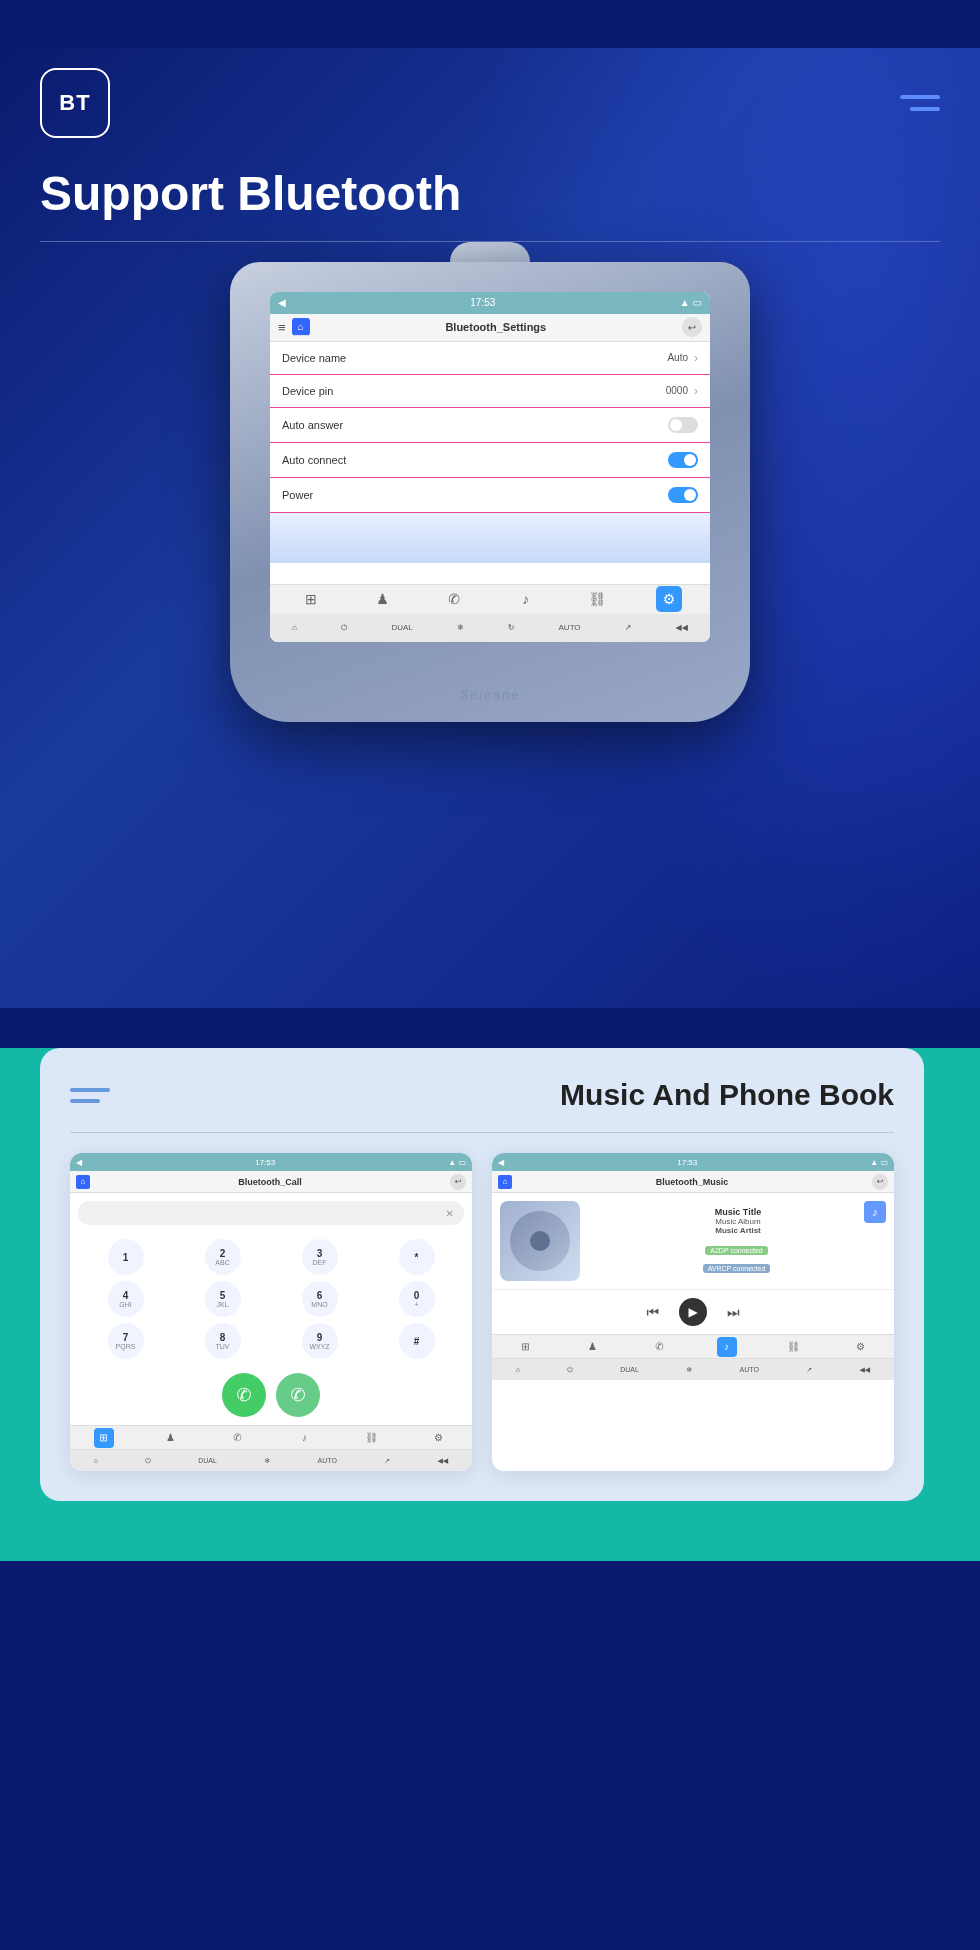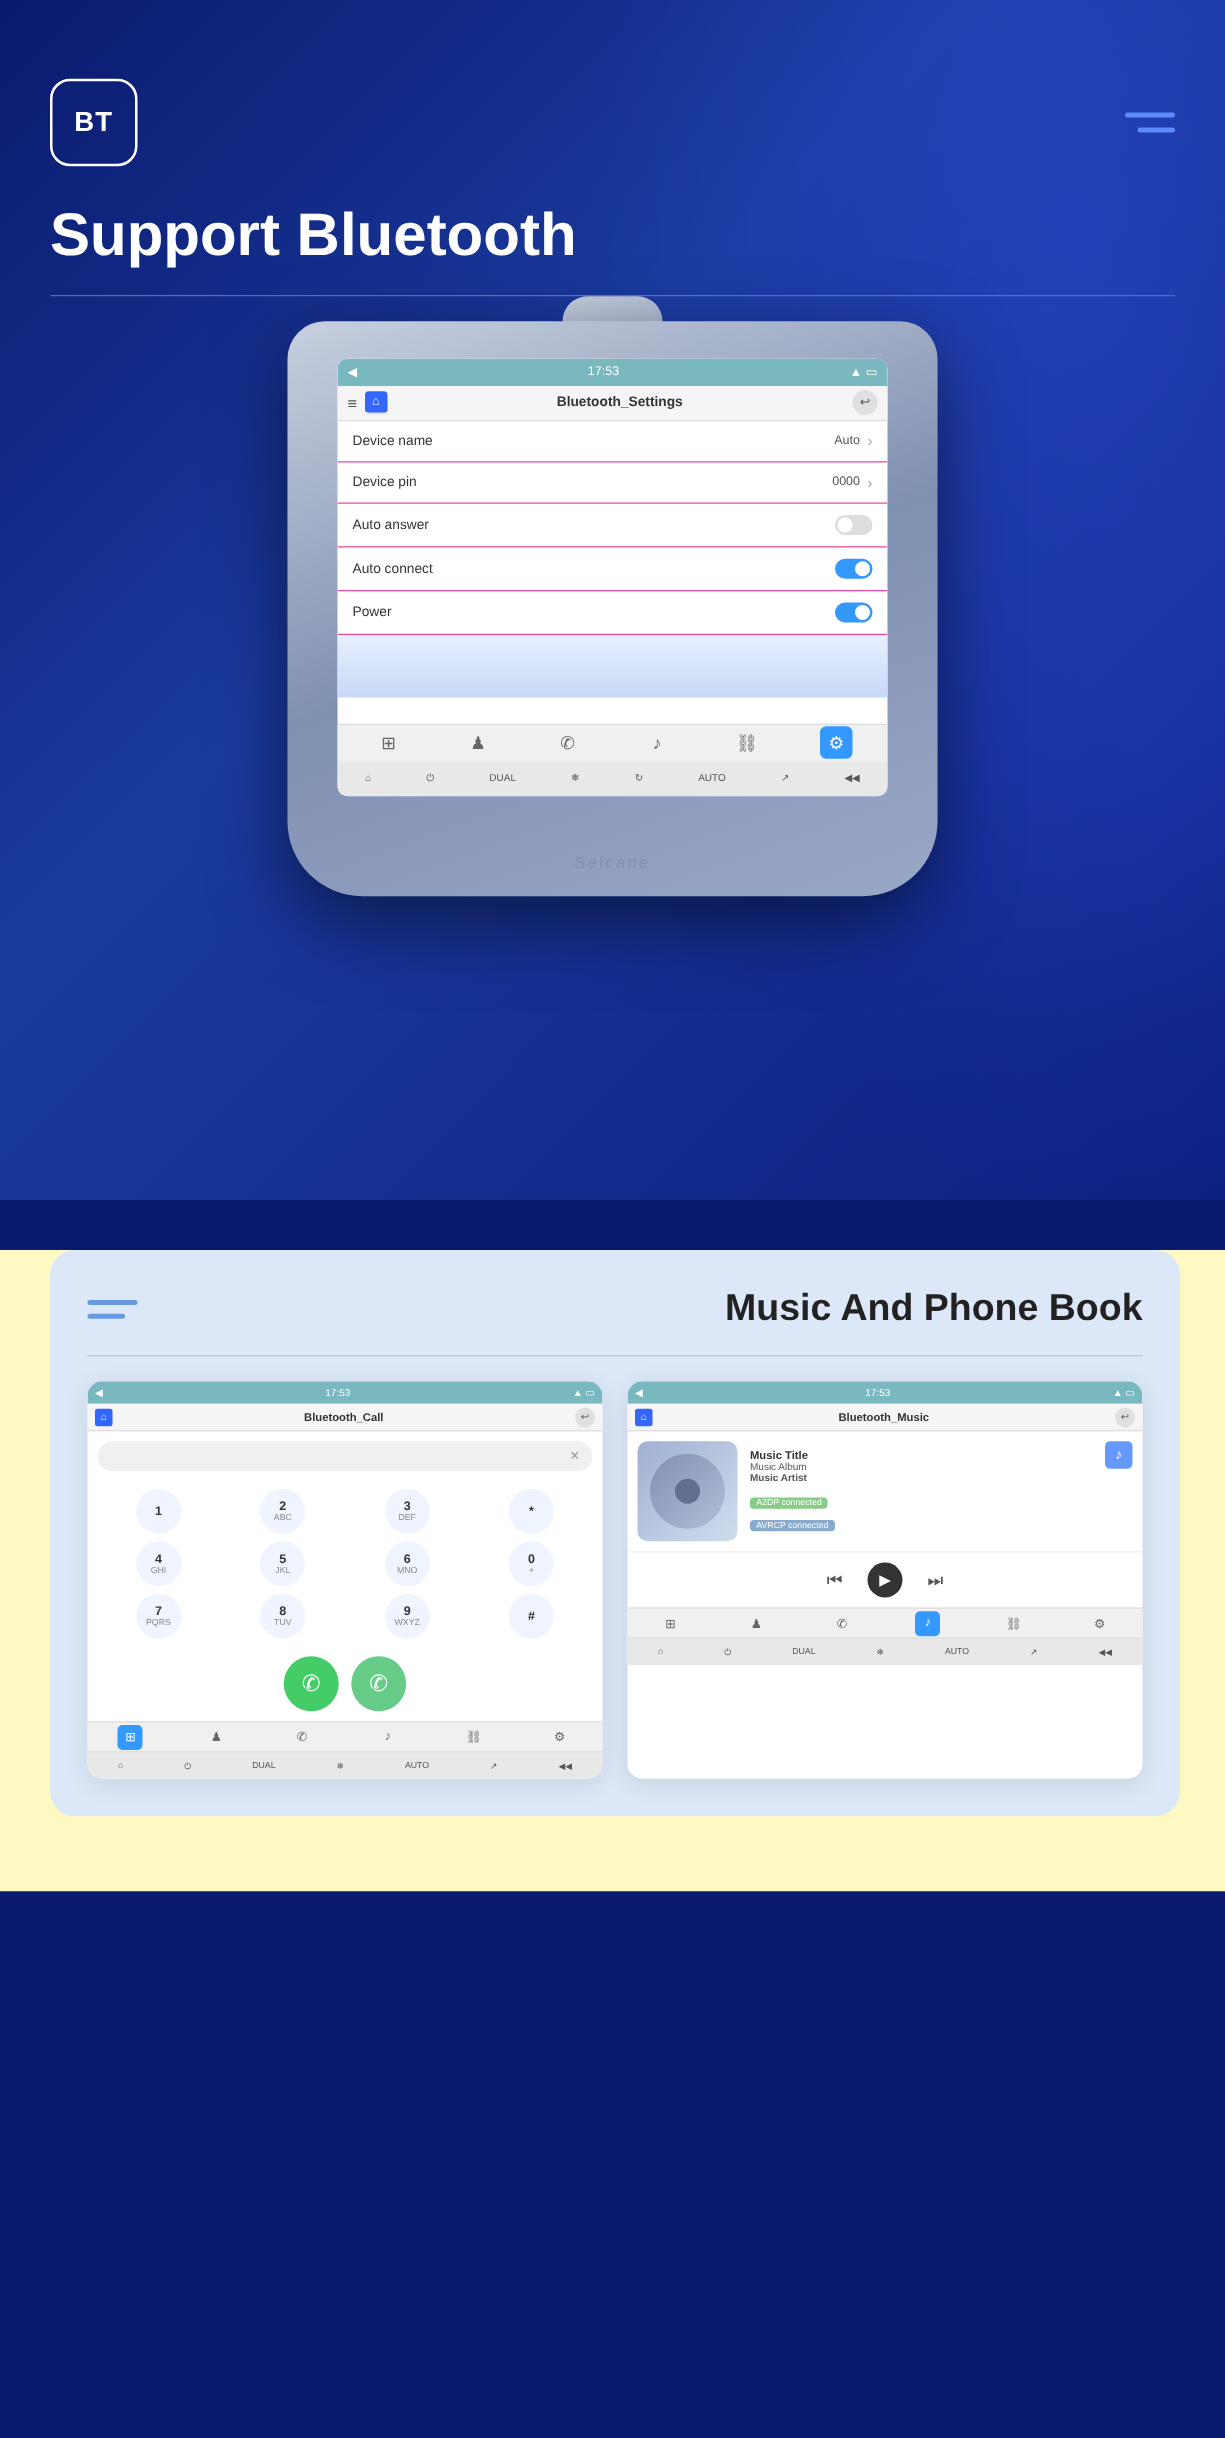--- a/index.html
+++ b/index.html
@@ -8,23 +8,24 @@
       min-height: 1950px;
       font-family: -apple-system, BlinkMacSystemFont, 'Segoe UI', sans-serif;
       background: #0a1a6e;
       overflow-x: hidden;
     }
 
     
     .top-section {
       position: relative;
       background: linear-gradient(135deg, #0a1a6e 0%, #1a3a9e 40%, #0d2080 100%);
-      padding: 63px 40px 0 40px;
+      padding: 20px 40px 0 40px;
       overflow: hidden;
       min-height: 960px;
+      margin-top: 48px;
     }
     .bg-curves {
       position: absolute;
       top: 0; right: 0;
       width: 60%;
       height: 100%;
       opacity: 0.3;
       background: radial-gradient(ellipse at 80% 20%, #4060ff 0%, transparent 60%),
                   radial-gradient(ellipse at 90% 60%, #2040cc 0%, transparent 50%);
     }
@@ -340,21 +341,21 @@
       border-radius: 50%;
       display: flex; align-items: center; justify-content: center;
       font-size: 18px;
     }
     .action-btn-call.green { background: #44cc66; color: #fff; }
     .action-btn-call.red { background: #66cc88; color: #fff; }
 
     
     .music-content {
       padding: 8px;
-      display: flex; gap: 10px; align-items: center;
+      display: flex; gap: 10px; align-items: center; text-align: center;
     }
     .album-art {
       width: 80px; height: 80px;
       border-radius: 8px;
       background: linear-gradient(135deg, #a0b0d0, #d0ddf0);
       display: flex; align-items: center; justify-content: center;
       overflow: hidden;
       position: relative;
       flex-shrink: 0;
     }
@@ -521,21 +522,21 @@
             <div class="climate-item">↗</div>
             <div class="climate-item">◀◀</div>
           </div>
         </div>
         <div class="device-brand">Seicane</div>
       </div>
     </div>
   </div>
 </div>
 
-<div style="background:#fef9c3; padding: 0 16px 30px 20px;">
+<div style="background:#14b8a6; padding: 0 36px 30px 20px;">
 <div class="bottom-section">
   <div class="bottom-header">
     <div class="bottom-hamburger">
       <span></span>
       <span></span>
     </div>
     <div class="bottom-title">Music And Phone Book</div>
   </div>
   <div class="bottom-divider"></div>
 

